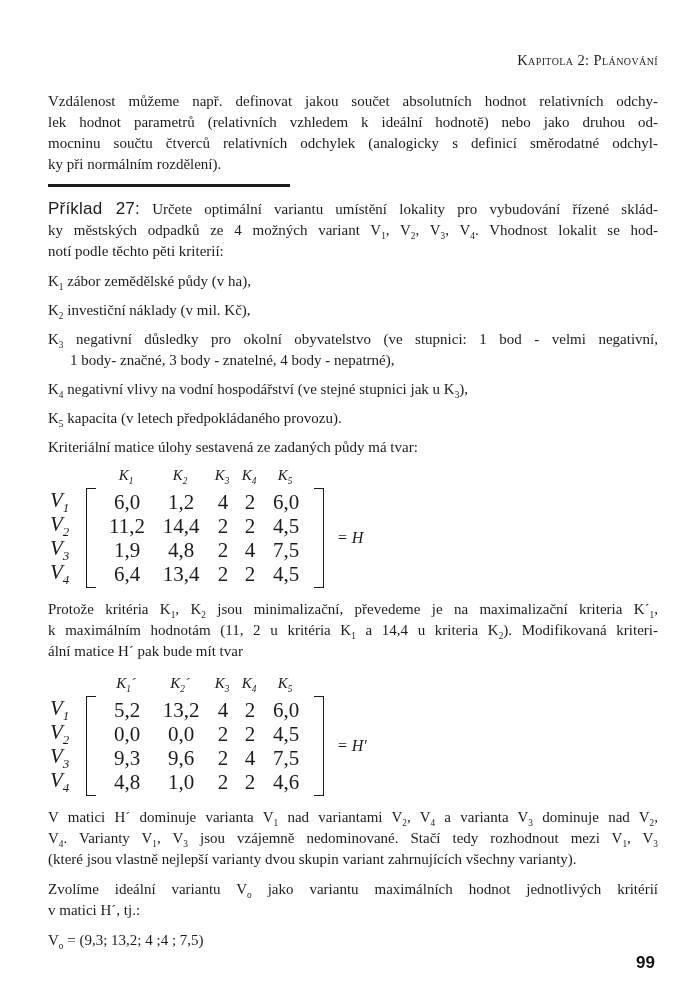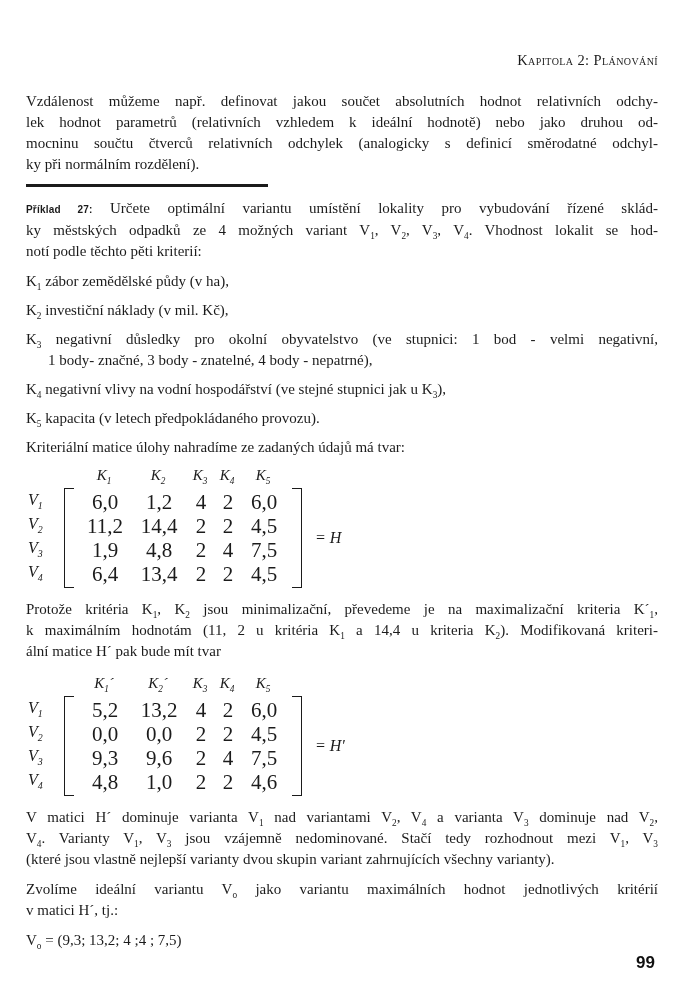--- a/index.html
+++ b/index.html
@@ -6,21 +6,21 @@
   body {
     width: 700px;
     height: 1008px;
     background: #ffffff;
     color: #1b1b1b;
     font-family: "Liberation Serif", serif;
     position: relative;
     overflow: hidden;
   }
   .page {
-    padding: 52px 42px 0 26px;
+    padding: 52px 42px 0 48px;
   }
   .chapter-header {
     text-align: right;
     font-variant: small-caps;
     font-size: 14.5px;
     letter-spacing: 0.4px;
     margin-bottom: 22px;
     color: #1b1b1b;
   }
   .para { margin: 0 0 9px 0; }
@@ -37,22 +37,22 @@
   }
   sub { font-size: 0.62em; line-height: 0; }
   .section-rule {
     width: 242px;
     height: 3px;
     background: #1b1b1b;
     margin: 5px 0 11px 0;
   }
   .example-label {
     font-family: "Liberation Sans", sans-serif;
-    font-weight: bold;
-    font-size: 10px;
+    font-weight: normal;
+    font-size: 17px;
     letter-spacing: 0.2px;
   }
   .criteria-item { margin: 1px 0 8px 0; }
   .criteria-item .line:not(:first-child) { padding-left: 22px; }
   .matrix-intro { margin: 0 0 5px 0; }
 
   
   .matrix { margin: 4px 0 11px 2px; }
   .mx-headrow {
     display: grid;
@@ -65,21 +65,21 @@
     font-style: italic;
     font-size: 15px;
     line-height: 25px;
   }
   .mx-body { display: flex; align-items: stretch; }
   .mx-rowlabels { width: 36px; }
   .mx-rowlabel {
     height: 24px;
     line-height: 24px;
     font-style: italic;
-    font-size: 16px;
+    font-size: 21px;
   }
   .bracket { width: 9px; }
   .bracket.bl {
     border-left: 1.6px solid #1b1b1b;
     border-top: 1.6px solid #1b1b1b;
     border-bottom: 1.6px solid #1b1b1b;
   }
   .bracket.br {
     border-right: 1.6px solid #1b1b1b;
     border-top: 1.6px solid #1b1b1b;
@@ -147,21 +147,21 @@
       </div>
       <div class="criteria-item">
         <div class="line last">K<sub>4</sub> negativní vlivy na vodní hospodářství (ve stejné stupnici jak u K<sub>3</sub>),</div>
       </div>
       <div class="criteria-item">
         <div class="line last">K<sub>5</sub> kapacita (v letech předpokládaného provozu).</div>
       </div>
     </div>
 
   <div class="para matrix-intro">
-      <div class="line last">Kriteriální matice úlohy nahradíme ze zadaných údajů má tvar:</div>
+      <div class="line last">Kriteriální matice úlohy sestavená ze zadaných půdy má tvar:</div>
     </div>
 
   <div class="matrix">
       <div class="mx-headrow">
         <span class="mx-h">K<sub>1</sub></span>
         <span class="mx-h">K<sub>2</sub></span>
         <span class="mx-h">K<sub>3</sub></span>
         <span class="mx-h">K<sub>4</sub></span>
         <span class="mx-h">K<sub>5</sub></span>
       </div>

